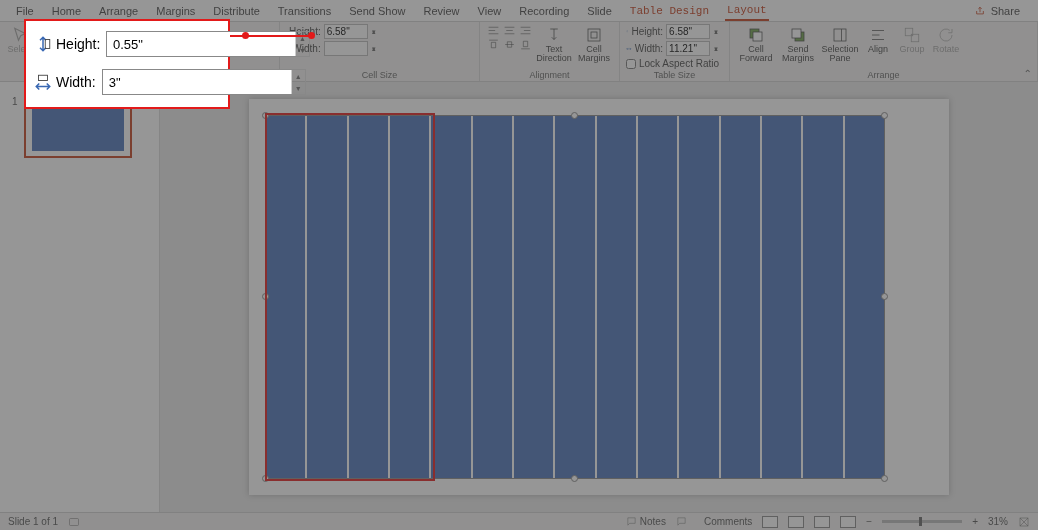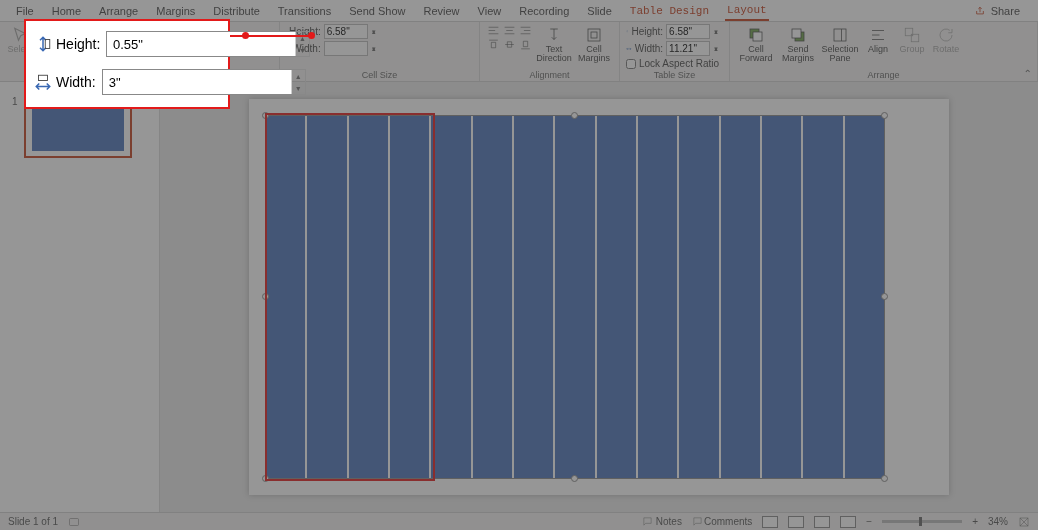--- a/index.html
+++ b/index.html
@@ -337,36 +337,36 @@
   <svg width="12" height="12" viewBox="0 0 24 24" fill="none" stroke="#666">
       <rect x="3" y="5" width="18" height="14" rx="2"></rect>
     </svg>
   <div class="right">
     <span style="display:flex;align-items:center;gap:3px">
       <svg width="11" height="11" viewBox="0 0 24 24" fill="none" stroke="#666">
           <path d="M4 4h16v12H8l-4 4z"></path>
         </svg>
       <span>Notes</span>
     </span>
-    <span style="display:flex;align-items:center;gap:1px">
+    <span style="display:flex;align-items:center;gap:17px">
       <svg width="11" height="11" viewBox="0 0 24 24" fill="none" stroke="#666">
           <path d="M4 4h16v12H8l-4 4z"></path>
         </svg>
       <span>Comments</span>
     </span>
     <div class="view-btn"></div>
     <div class="view-btn"></div>
     <div class="view-btn"></div>
     <div class="view-btn"></div>
     <span>−</span>
     <div class="zoom-track">
         <div class="zoom-thumb" style="left:46%"></div>
       </div>
     <span>+</span>
-    <span>34%</span>
+    <span>31%</span>
     <svg width="12" height="12" viewBox="0 0 24 24" fill="none" stroke="#666">
         <rect x="4" y="4" width="16" height="16"></rect>
         <path d="M4 4l16 16M20 4L4 20"></path>
       </svg>
   </div>
 </div>
 
 <div class="dim"></div>
 
 <div class="callout">

